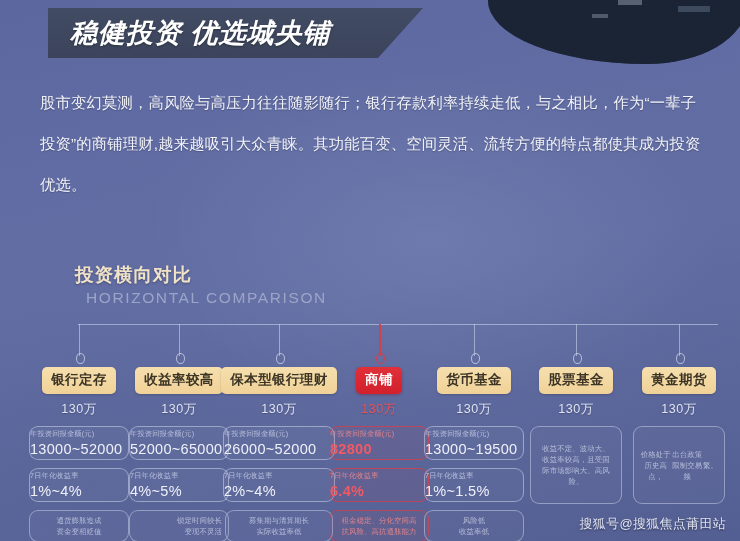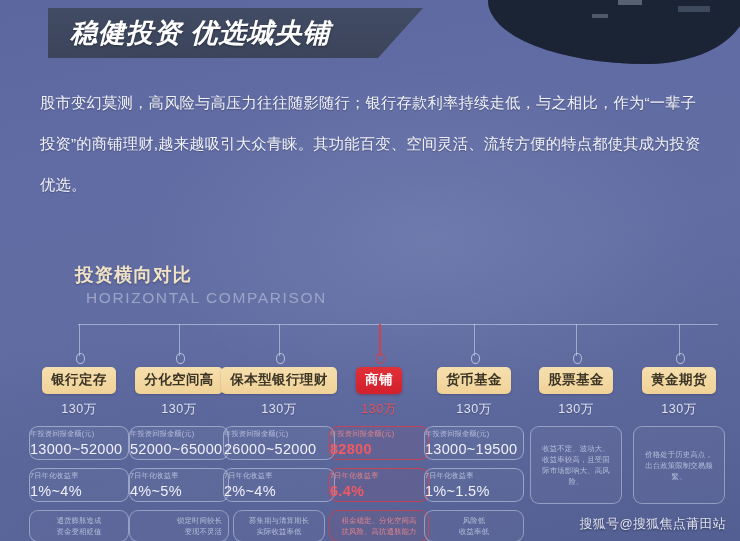--- a/index.html
+++ b/index.html
@@ -196,21 +196,21 @@
         <div class="cell metric">
           <div class="lbl">7日年化收益率</div>
           <div class="val">1%~4%</div>
         </div>
         <div class="note small" style="display: flex; flex-direction: column;">
           <div>通货膨胀造成</div>
           <div>资金变相贬值</div>
         </div>
       </div>
       <div class="col" style="left: 131px; width: 96px;">
-        <div class="chip">分化空间高</div>
+        <div class="chip">收益率较高</div>
         <div class="amount">130万</div>
         <div class="cell metric">
           <div class="lbl">年投资回报金额(元)</div>
           <div class="val">52000~65000</div>
         </div>
         <div class="cell metric">
           <div class="lbl">7日年化收益率</div>
           <div class="val">4%~5%</div>
         </div>
         <div class="note small" style="display: flex; flex-direction: column; align-items: flex-end;">
@@ -222,21 +222,21 @@
         <div class="chip">保本型银行理财</div>
         <div class="amount">130万</div>
         <div class="cell metric wide">
           <div class="lbl">年投资回报金额(元)</div>
           <div class="val">26000~52000</div>
         </div>
         <div class="cell metric wide">
           <div class="lbl">7日年化收益率</div>
           <div class="val">2%~4%</div>
         </div>
-        <div class="note small" style="width: 92px; display: flex; flex-direction: column;">
+        <div class="note small" style="width: 108px; display: flex; flex-direction: column;">
           <div>募集期与清算期长</div>
           <div>实际收益率低</div>
         </div>
       </div>
       <div class="col" style="left: 342px; width: 74px;">
         <div class="chip red">商铺</div>
         <div class="amount red">130万</div>
         <div class="cell metric red">
           <div class="lbl">年投资回报金额(元)</div>
           <div class="val">82800</div>
@@ -272,21 +272,21 @@
         <div class="note tall" style="display: flex; flex-direction: column;">
           <div>收益不定、波动大、</div>
           <div>收益率较高，且受国</div>
           <div>际市场影响大、高风</div>
           <div>险。</div>
         </div>
       </div>
       <div class="col" style="left: 633px; width: 92px;">
         <div class="chip">黄金期货</div>
         <div class="amount">130万</div>
-        <div class="note tall" style="display: flex; flex-direction: column;">
+        <div class="note tall" style="display: flex; ">
           <div>价格处于历史高点，</div>
           <div>出台政策限制交易频</div>
           <div>繁。</div>
         </div>
       </div>
     </div>
 
   <div class="watermark">搜狐号@搜狐焦点莆田站</div>
 </div>
 

